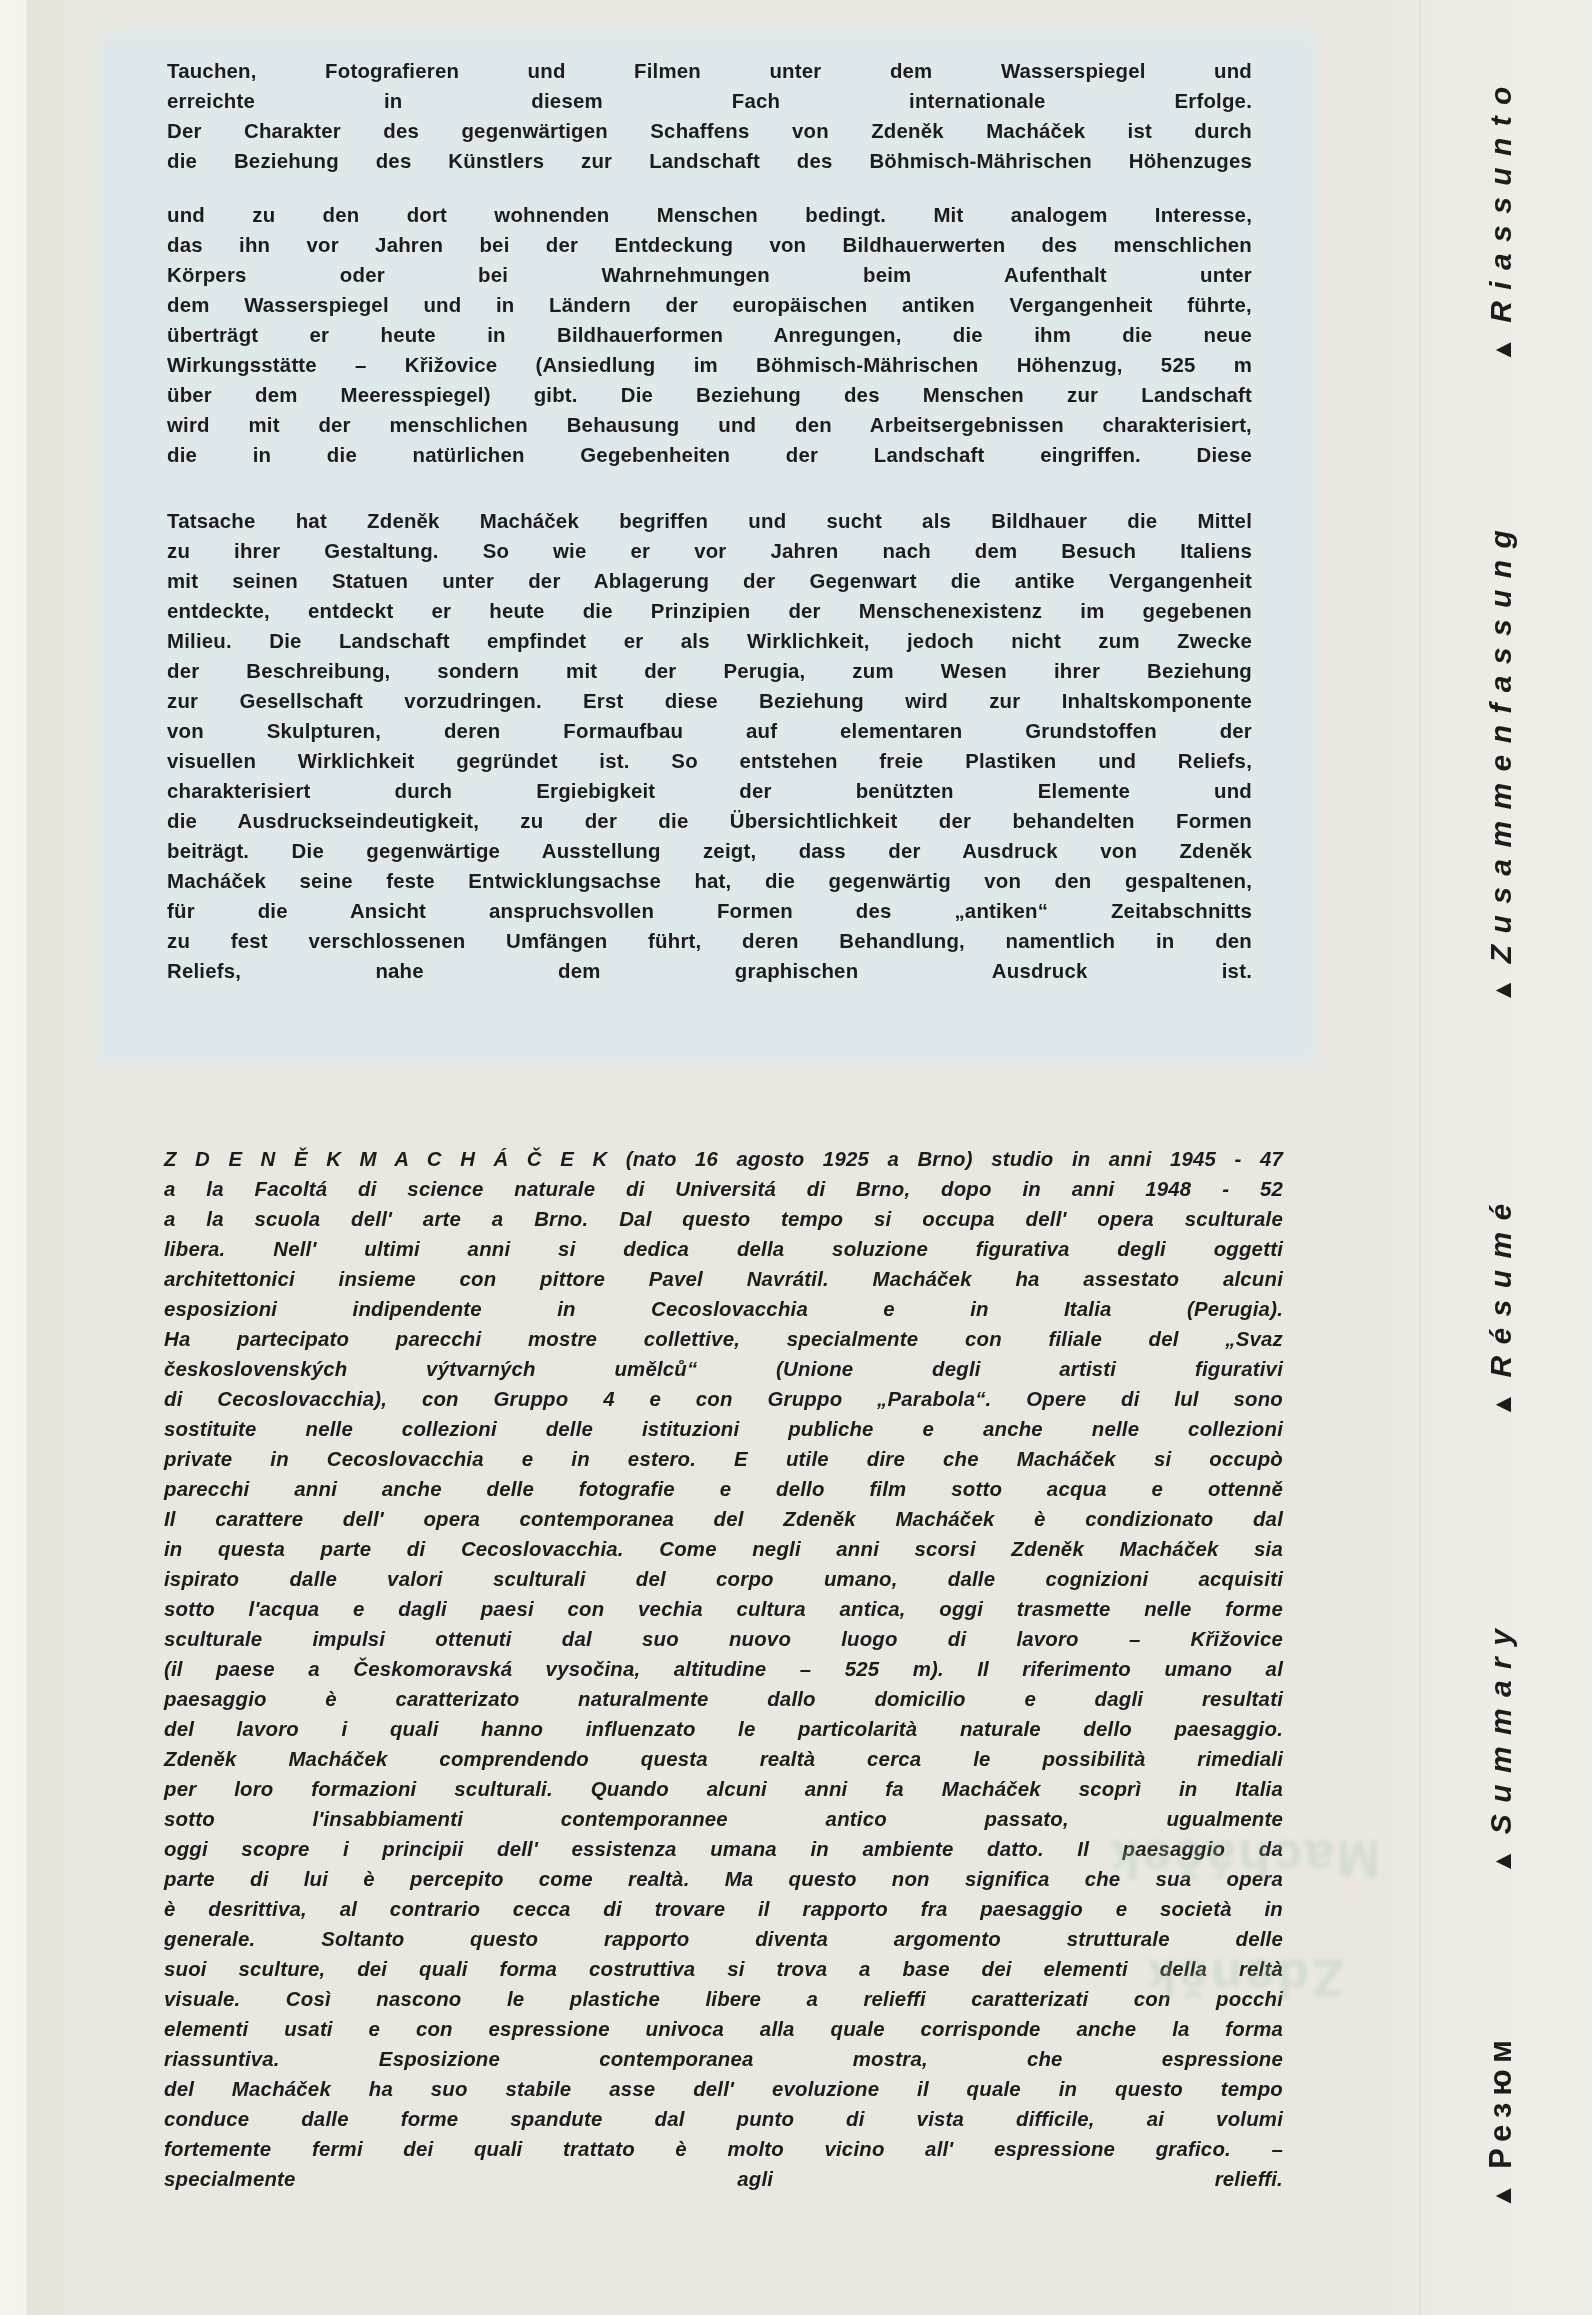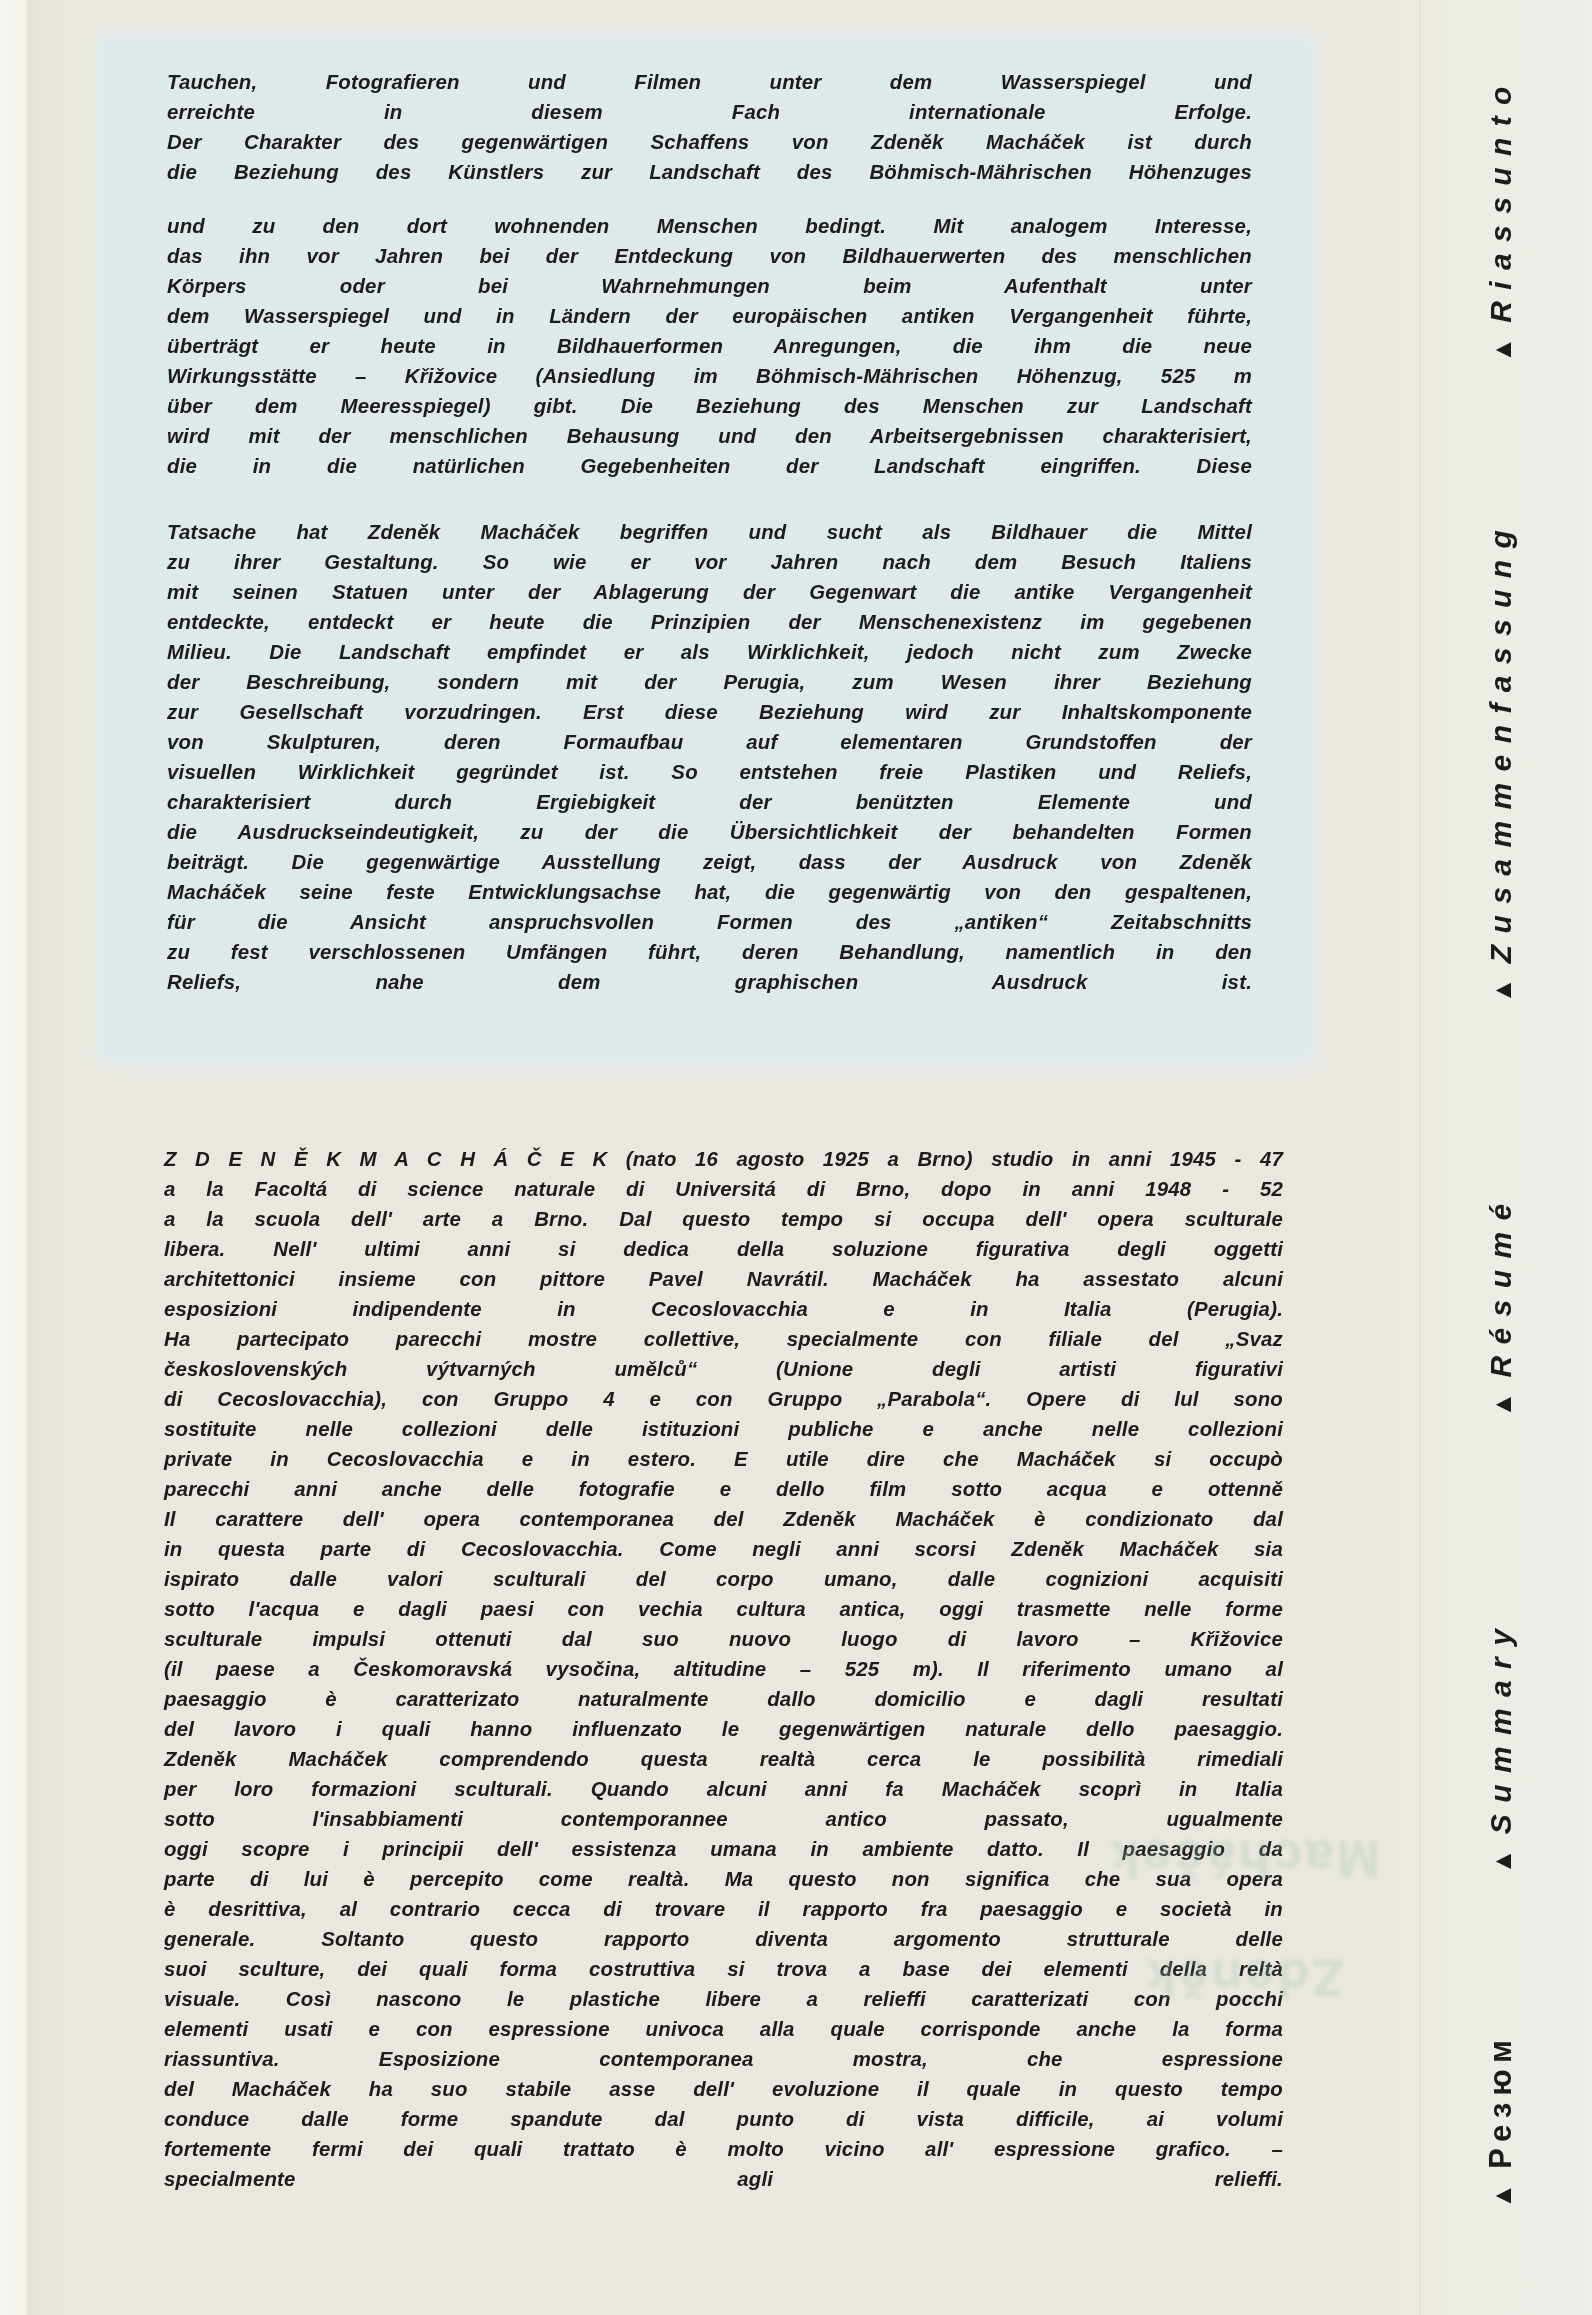--- a/index.html
+++ b/index.html
@@ -35,21 +35,21 @@
 
   .text-block { position:absolute; }
   .text-block .line {
     font-weight:bold;
     font-size:20.4px;
     letter-spacing:0.2px;
     word-spacing:4px;
     white-space:nowrap;
     color:var(--ink,#1d1c1a);
   }
-  .german  { left:167px; top:67px;   width:1085px;font-style:italic; }
+  .german  { left:167px; top:56px;   width:1085px; }
   .german  .line { height:30px; line-height:30px; }
   .italian { left:164px; top:1144px; width:1119px;font-style:italic; }
   .italian .line { height:30px; line-height:30px; }
 
   
   .vlabel { position:absolute; left:1501px; width:0; height:0; }
   .vlabel .vtext {
     position:absolute;
     transform:translate(-50%,-50%) rotate(-90deg);
     white-space:nowrap;
@@ -134,21 +134,21 @@
       <div class="line" style="white-space: normal; text-align: justify; text-align-last: justify;">sostituite nelle collezioni delle istituzioni publiche e anche nelle collezioni</div>
       <div class="line" style="white-space: normal; text-align: justify; text-align-last: justify;">private in Cecoslovacchia e in estero. E utile dire che Macháček si occupò</div>
       <div class="line" style="white-space: normal; text-align: justify; text-align-last: justify;">parecchi anni anche delle fotografie e dello film sotto acqua e ottenně</div>
       <div class="line" style="white-space: normal; text-align: justify; text-align-last: justify;">Il carattere dell' opera contemporanea del Zdeněk Macháček è condizionato dal</div>
       <div class="line" style="white-space: normal; text-align: justify; text-align-last: justify;">in questa parte di Cecoslovacchia. Come negli anni scorsi Zdeněk Macháček sia</div>
       <div class="line" style="white-space: normal; text-align: justify; text-align-last: justify;">ispirato dalle valori sculturali del corpo umano, dalle cognizioni acquisiti</div>
       <div class="line" style="white-space: normal; text-align: justify; text-align-last: justify;">sotto l'acqua e dagli paesi con vechia cultura antica, oggi trasmette nelle forme</div>
       <div class="line" style="white-space: normal; text-align: justify; text-align-last: justify;">sculturale impulsi ottenuti dal suo nuovo luogo di lavoro – Křižovice</div>
       <div class="line" style="white-space: normal; text-align: justify; text-align-last: justify;">(il paese a Českomoravská vysočina, altitudine – 525 m). Il riferimento umano al</div>
       <div class="line" style="white-space: normal; text-align: justify; text-align-last: justify;">paesaggio è caratterizato naturalmente dallo domicilio e dagli resultati</div>
-      <div class="line" style="white-space: normal; text-align: justify; text-align-last: justify;">del lavoro i quali hanno influenzato le gegenwärtigen naturale dello paesaggio.</div>
+      <div class="line" style="white-space: normal; text-align: justify; text-align-last: justify;">del lavoro i quali hanno influenzato le particolarità naturale dello paesaggio.</div>
       <div class="line" style="white-space: normal; text-align: justify; text-align-last: justify;">Zdeněk Macháček comprendendo questa realtà cerca le possibilità rimediali</div>
       <div class="line" style="white-space: normal; text-align: justify; text-align-last: justify;">per loro formazioni sculturali. Quando alcuni anni fa Macháček scoprì in Italia</div>
       <div class="line" style="white-space: normal; text-align: justify; text-align-last: justify;">sotto l'insabbiamenti contemporannee antico passato, ugualmente</div>
       <div class="line" style="white-space: normal; text-align: justify; text-align-last: justify;">oggi scopre i principii dell' essistenza umana in ambiente datto. Il paesaggio da</div>
       <div class="line" style="white-space: normal; text-align: justify; text-align-last: justify;">parte di lui è percepito come realtà. Ma questo non significa che sua opera</div>
       <div class="line" style="white-space: normal; text-align: justify; text-align-last: justify;">è desrittiva, al contrario cecca di trovare il rapporto fra paesaggio e società in</div>
       <div class="line" style="white-space: normal; text-align: justify; text-align-last: justify;">generale. Soltanto questo rapporto diventa argomento strutturale delle</div>
       <div class="line" style="white-space: normal; text-align: justify; text-align-last: justify;">suoi sculture, dei quali forma costruttiva si trova a base dei elementi della reltà</div>
       <div class="line" style="white-space: normal; text-align: justify; text-align-last: justify;">visuale. Così nascono le plastiche libere a relieffi caratterizati con pocchi</div>
       <div class="line" style="white-space: normal; text-align: justify; text-align-last: justify;">elementi usati e con espressione univoca alla quale corrisponde anche la forma</div>

